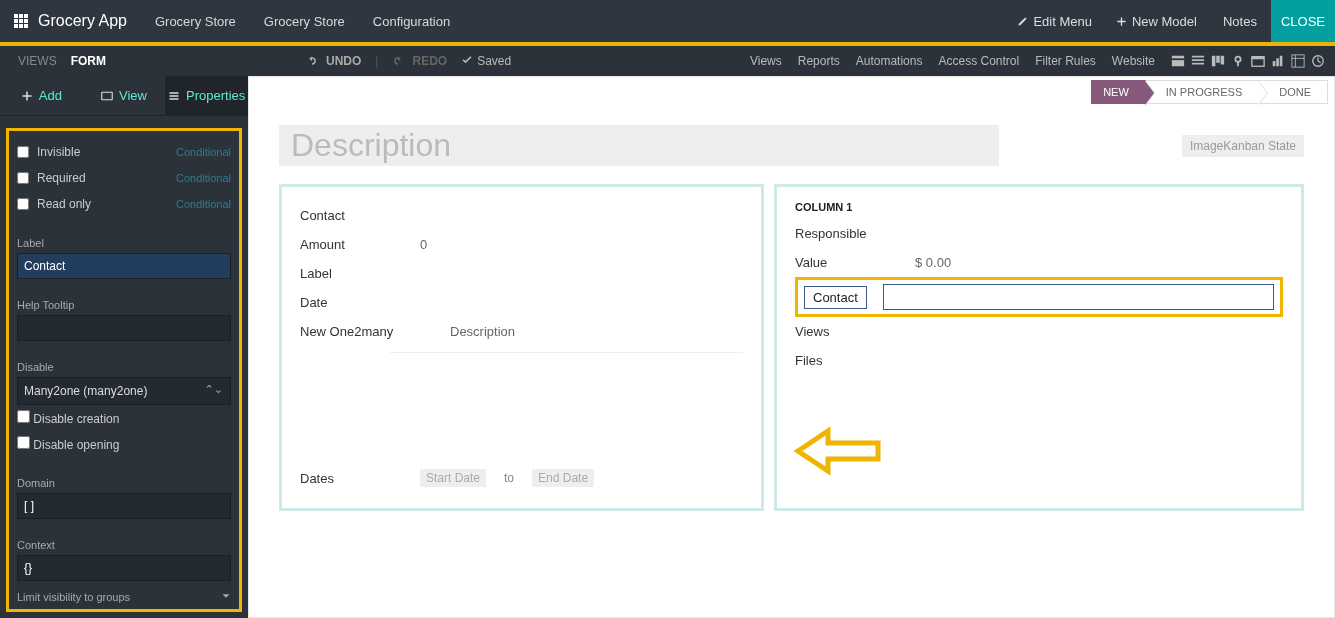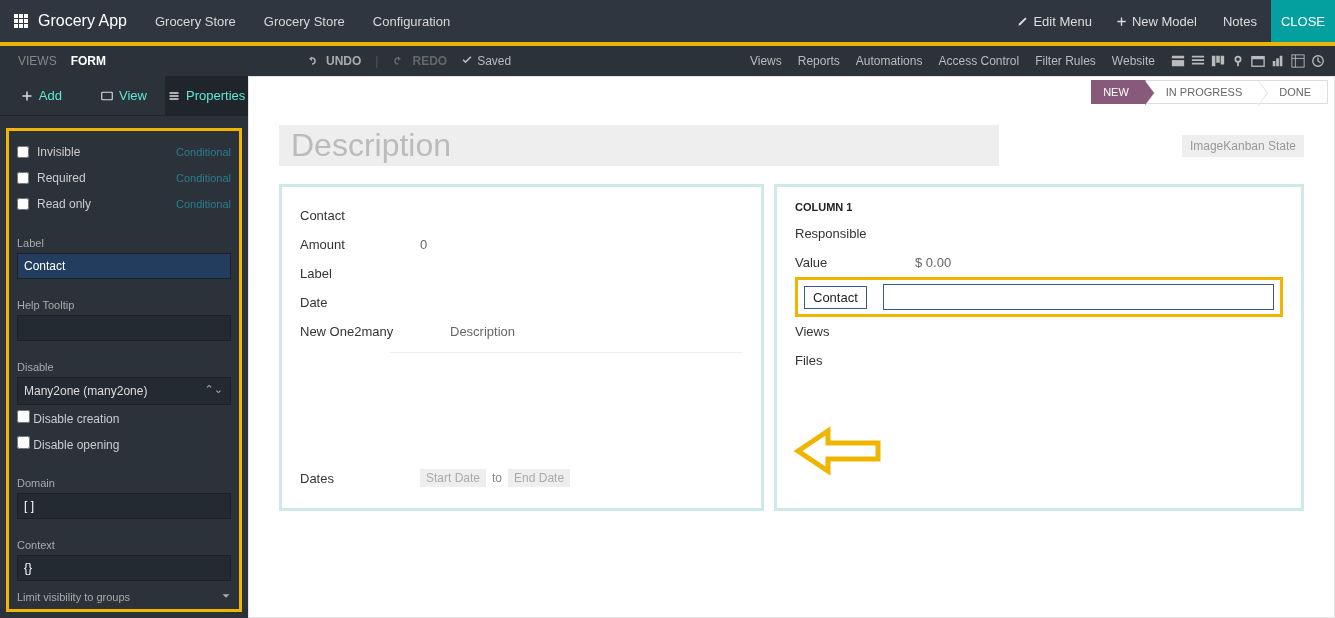--- a/index.html
+++ b/index.html
@@ -76,21 +76,21 @@
 .cols { display: flex; gap: 10px; margin-top: 18px; }
 .col { border: 3px solid #cfe8e8; padding: 14px 18px; }
 .col.left { flex: 0 0 485px; }
 .col.right { flex: 1; position: relative; }
 .col .row { display: flex; align-items: center; padding: 7px 0; font-size: 13px; }
 .col .row .lbl { width: 120px; color: #333; }
 .col .row .val { color: #666; }
 .col .colhead { font-size: 11px; font-weight: 600; color: #222; margin-bottom: 6px; }
 .col .o2m-head { color: #666; font-size: 13px; padding-left: 20px; }
 .col .o2m-body { height: 110px; border-top: 1px solid #eee; margin-top: 6px; margin-left: 90px; }
-.col .dates-row .val { display: flex; align-items: center; gap: 6px; }
+.col .dates-row .val { display: flex; align-items: center; gap: 18px; }
 .col .dates-row .plc { background: #eee; color: #aaa; padding: 2px 6px; font-size: 12px; }
 .col .dates-row .to { color: #888; font-size: 12px; }
 
 .hl-contact { border: 3px solid #f0b500; padding: 4px 6px; display: flex; align-items: center; gap: 16px; }
 .hl-contact .clabel { border: 1px solid #3a5a8a; padding: 3px 8px; font-size: 13px; color: #222; }
 .hl-contact .cinput { flex: 1; border: 1px solid #3a5a8a; height: 26px; }
 
 .arrow { position: absolute; left: 540px; top: 345px; z-index: 10; pointer-events: none; }
 .arrow svg { width: 100px; height: 60px; }
 </style>

